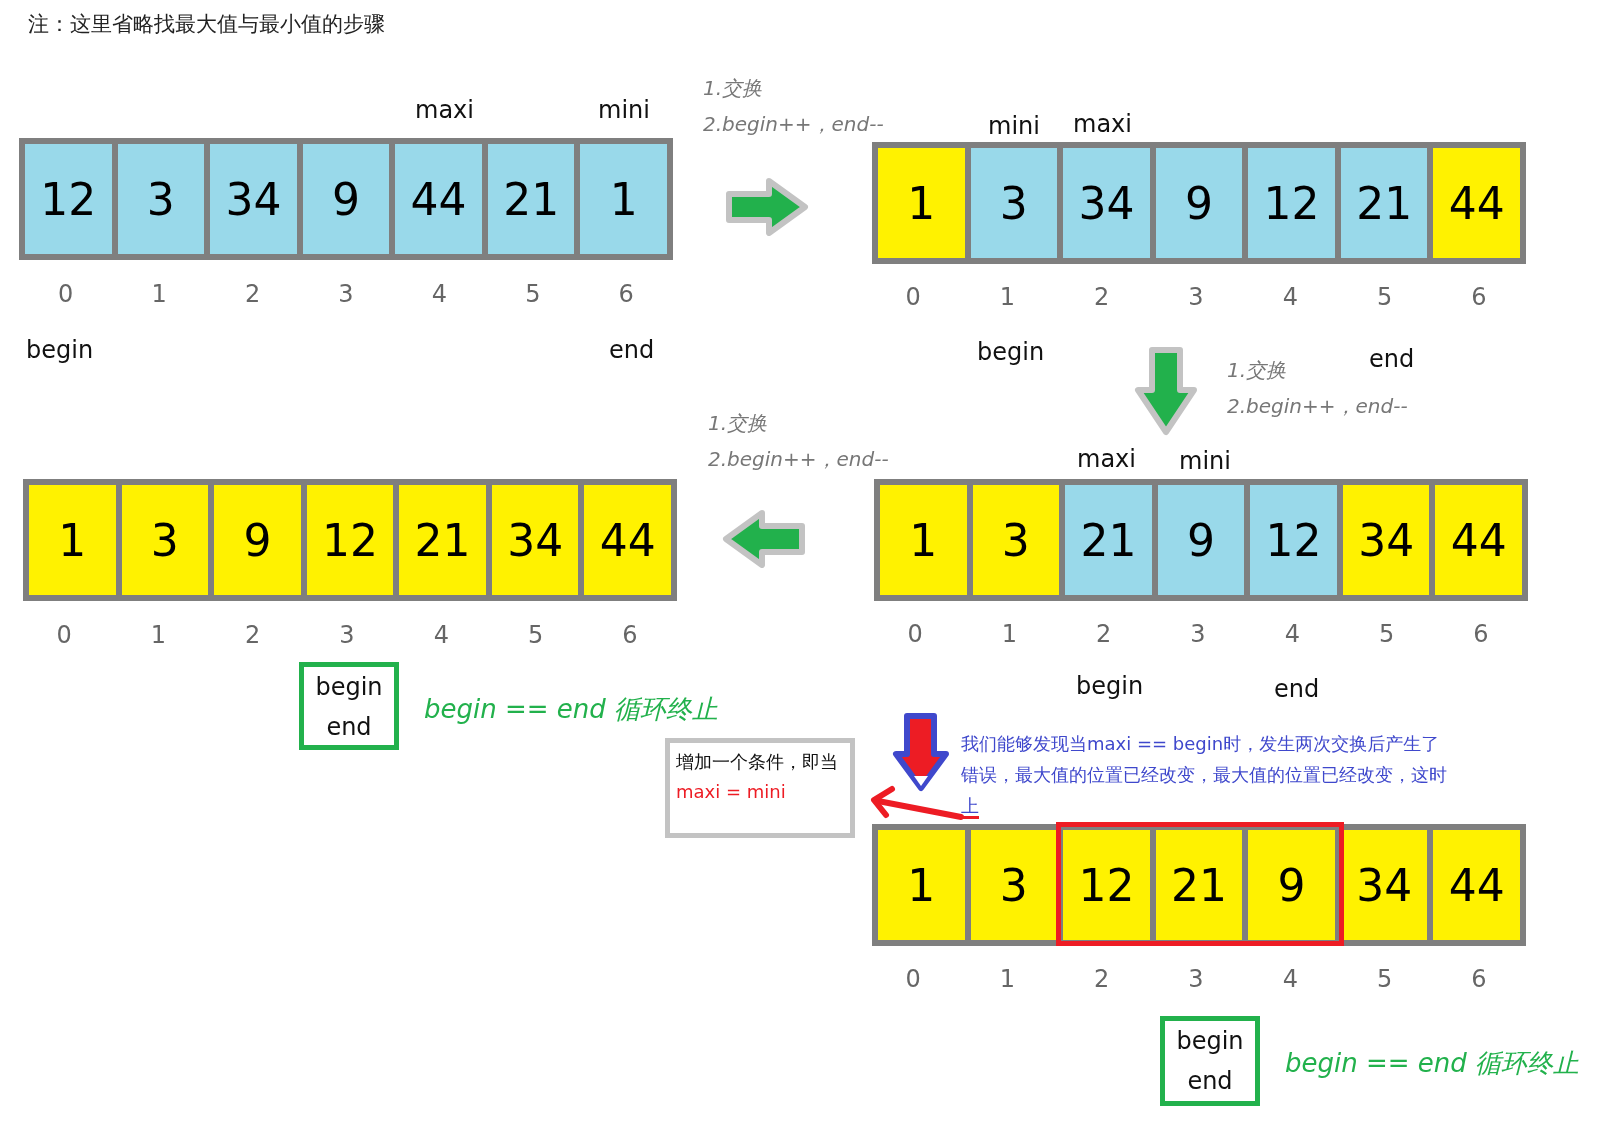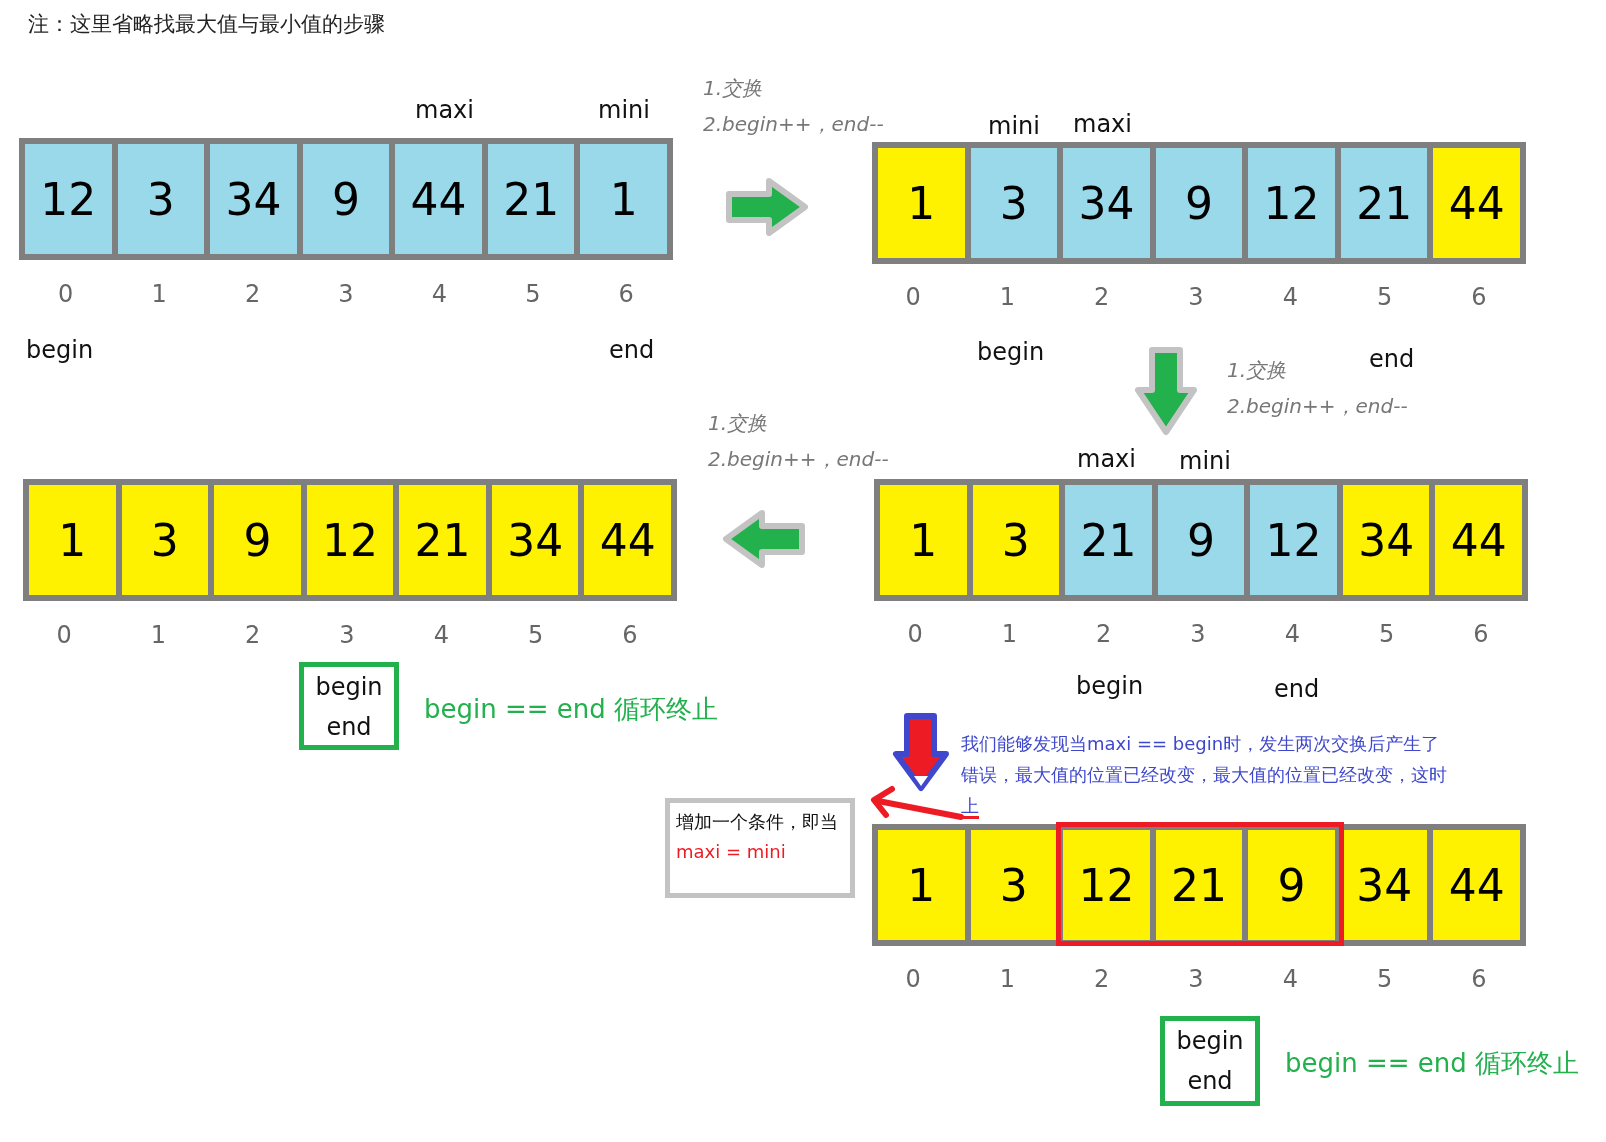--- a/index.html
+++ b/index.html
@@ -10,21 +10,21 @@
   .arr { position:absolute; background:#7f7f7f; display:flex; padding:6px; gap:6px; box-sizing:border-box; }
   .cell { flex:1; display:flex; align-items:center; justify-content:center; font-size:44px; color:#000; }
   .blue { background:#99d9ea; }
   .yellow { background:#fff200; }
   .idx { position:absolute; display:flex; font-size:24px; color:#666; }
   .idx span { flex:1; text-align:center; }
   .lbl { position:absolute; font-size:24px; color:#111; }
   .step { position:absolute; font-size:20px; color:#777; line-height:36px;font-style:italic; }
   .greenbox { position:absolute; border:5px solid #22b14c; background:#fff; font-size:24px; color:#111;
               text-align:center; line-height:40px; box-sizing:border-box; }
-  .greentext { position:absolute; font-size:26px; color:#22b14c; }
+  .greentext { position:absolute; font-size:26px; color:#22b14c;font-style:italic; }
   .bluenote { position:absolute; font-size:18px; color:#3f48cc; line-height:31px; width:500px; }
   .bluenote u { text-decoration:none; border-bottom:3px solid #ed1c24; }
   .condbox { position:absolute; border:5px solid #c3c3c3; background:#fff; font-size:18px; line-height:30px;
              padding:4px 6px; box-sizing:border-box; color:#111; }
   .red { color:#ed1c24; }
   .redframe { position:absolute; border:5px solid #ed1c24; box-sizing:border-box; }
 </style>
 </head>
 <body>
 
@@ -156,21 +156,21 @@
   <div>我们能够发现当maxi == begin时，发生两次交换后产生了</div>
   <div>错误，最大值的位置已经改变，最大值的位置已经改变，这时</div>
   <div><u>上</u></div>
 </div>
 
 <svg class="abs" style="left:866px;top:785px;" width="100" height="40">
   <line x1="95" y1="32" x2="12" y2="16" stroke="#ed1c24" stroke-width="6" stroke-linecap="round"></line>
   <polyline points="26,4 8,15 20,30" fill="none" stroke="#ed1c24" stroke-width="6" stroke-linecap="round" stroke-linejoin="round"></polyline>
 </svg>
 
-<div class="condbox" style="left:665px;top:798px;width:190px;height:100px;">
+<div class="condbox" style="left:665px;top:738px;width:190px;height:100px;">
   <div>增加一个条件，即当</div>
   <div class="red">maxi = mini</div>
 </div>
 
 <div class="arr" id="a5" style="left:872px;top:824px;width:654px;height:122px;">
     <div class="cell yellow">1</div>
     <div class="cell yellow">3</div>
     <div class="cell yellow">12</div>
     <div class="cell yellow">21</div>
     <div class="cell yellow">9</div>

